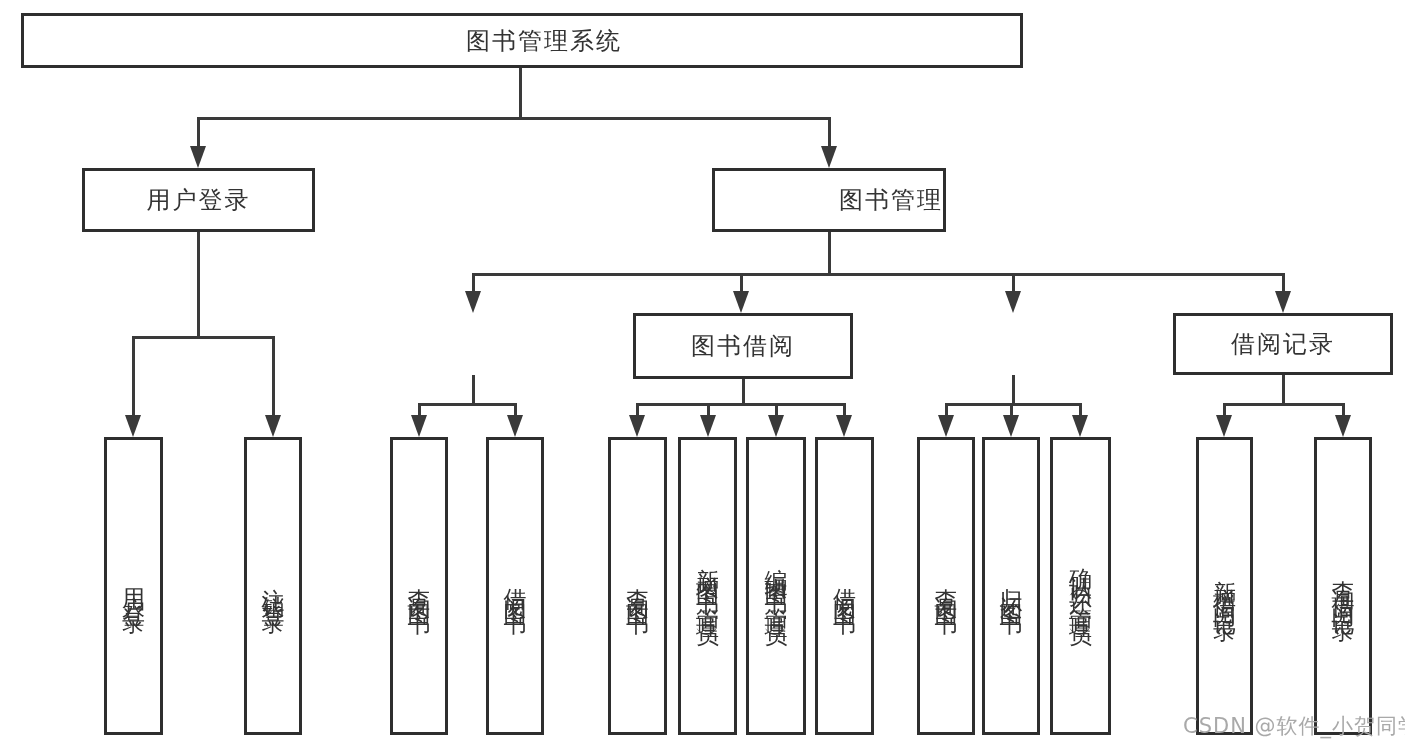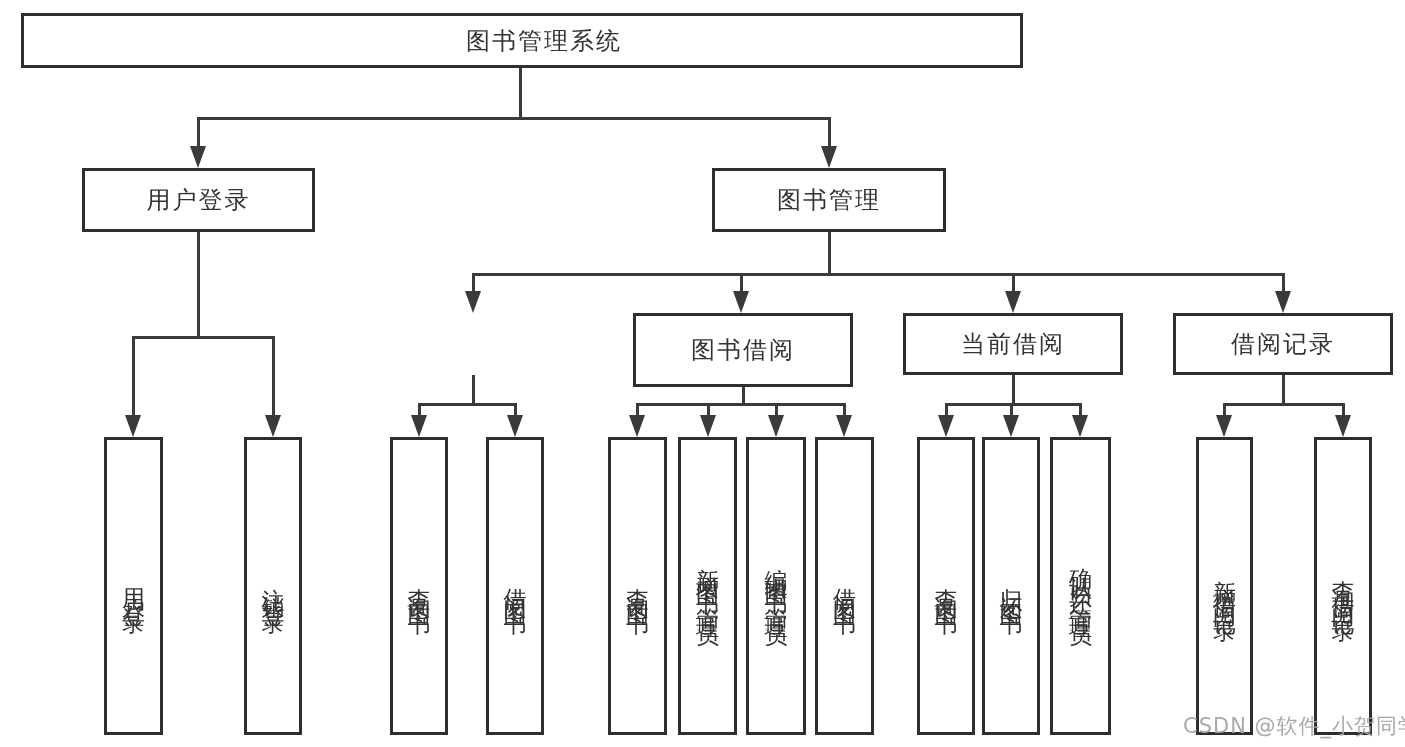--- a/index.html
+++ b/index.html
@@ -45,21 +45,21 @@
   <div class="vline" style="left:519px;top:68px;height:49px;"></div>
   <div class="hline" style="left:197px;top:117px;width:634px;"></div>
   <div class="vline" style="left:197px;top:117px;height:31px;"></div>
   <div class="tri" style="left:190px;top:146px;"></div>
   <div class="vline" style="left:828px;top:117px;height:31px;"></div>
   <div class="tri" style="left:821px;top:146px;"></div>
 
   <div class="node" style="left:82px;top:168px;width:233px;height:64px;">
     <span>用户登录</span>
   </div>
-  <div class="node" style="left:712px;top:168px;width:234px;height:64px;">
+  <div class="node" style="left:712px;top:168px;width:234px;height:64px;justify-content:flex-end;">
     <span>图书管理</span>
   </div>
 
   <div class="vline" style="left:197px;top:232px;height:104px;"></div>
   <div class="hline" style="left:132px;top:336px;width:143px;"></div>
   <div class="vline" style="left:132px;top:336px;height:81px;"></div>
   <div class="tri" style="left:125px;top:415px;"></div>
   <div class="vline" style="left:272px;top:336px;height:81px;"></div>
   <div class="tri" style="left:265px;top:415px;"></div>
 
@@ -67,25 +67,22 @@
   <div class="hline" style="left:472px;top:273px;width:813px;"></div>
   <div class="vline" style="left:472px;top:273px;height:21px;"></div>
   <div class="tri" style="left:465px;top:291px;"></div>
   <div class="vline" style="left:740px;top:273px;height:21px;"></div>
   <div class="tri" style="left:733px;top:291px;"></div>
   <div class="vline" style="left:1012px;top:273px;height:21px;"></div>
   <div class="tri" style="left:1005px;top:291px;"></div>
   <div class="vline" style="left:1282px;top:273px;height:21px;"></div>
   <div class="tri" style="left:1275px;top:291px;"></div>
 
-  <div class="node" style="left:633px;top:313px;width:220px;height:74px;align-items:center;">
+  <div class="node" style="left:633px;top:313px;width:220px;height:66px;align-items:center;">
     <span>图书借阅</span>
-  </div>
-  <div class="node" style="left:903px;top:313px;width:220px;height:62px;">
-    <span>当前借阅</span>
   </div>
   <div class="node" style="left:1173px;top:313px;width:220px;height:62px;">
     <span>借阅记录</span>
   </div>
 
   <div class="vline" style="left:472px;top:375px;height:28px;"></div>
   <div class="hline" style="left:418px;top:403px;width:99px;"></div>
   <div class="vline" style="left:418px;top:403px;height:14px;"></div>
   <div class="tri" style="left:411px;top:415px;"></div>
   <div class="vline" style="left:514px;top:403px;height:14px;"></div>

